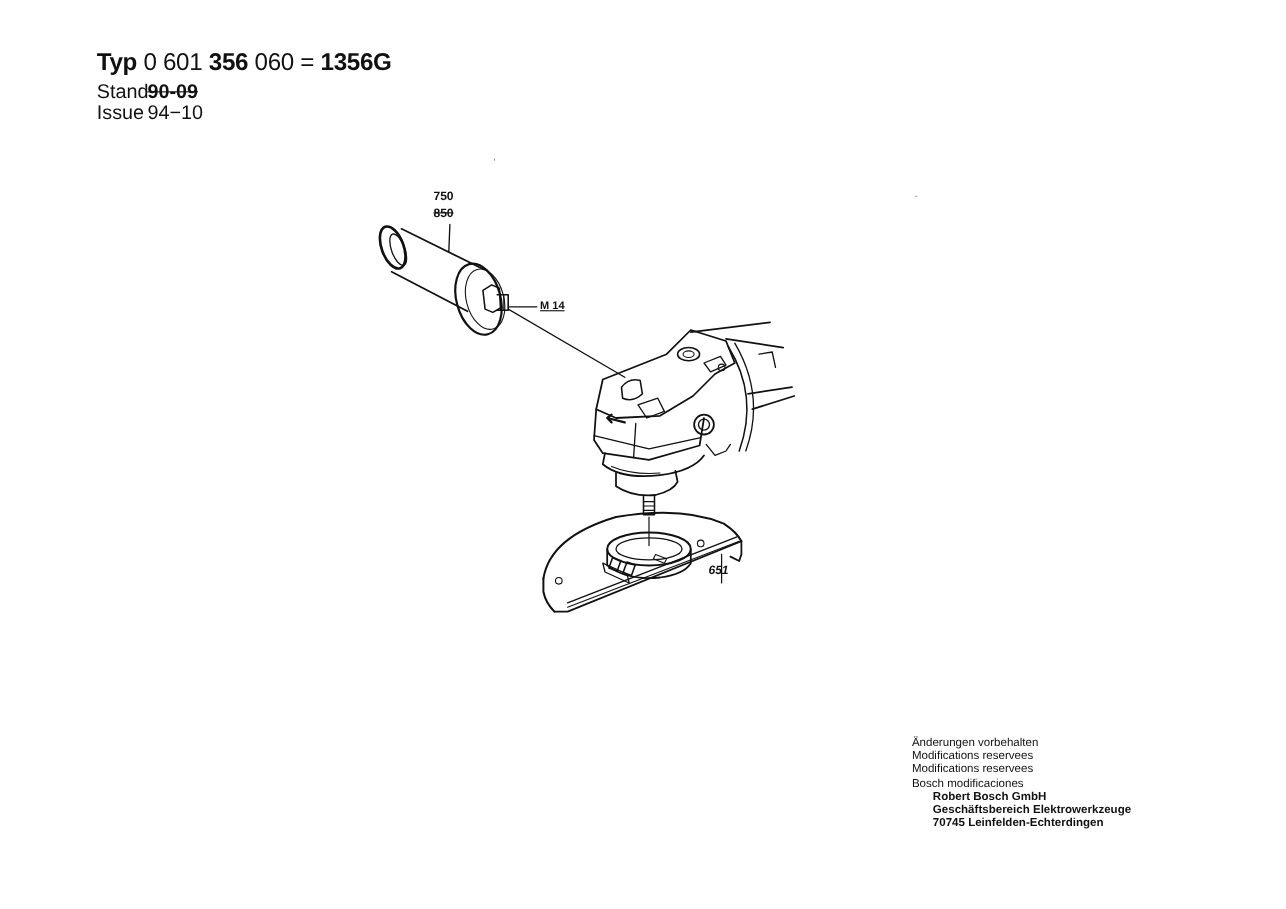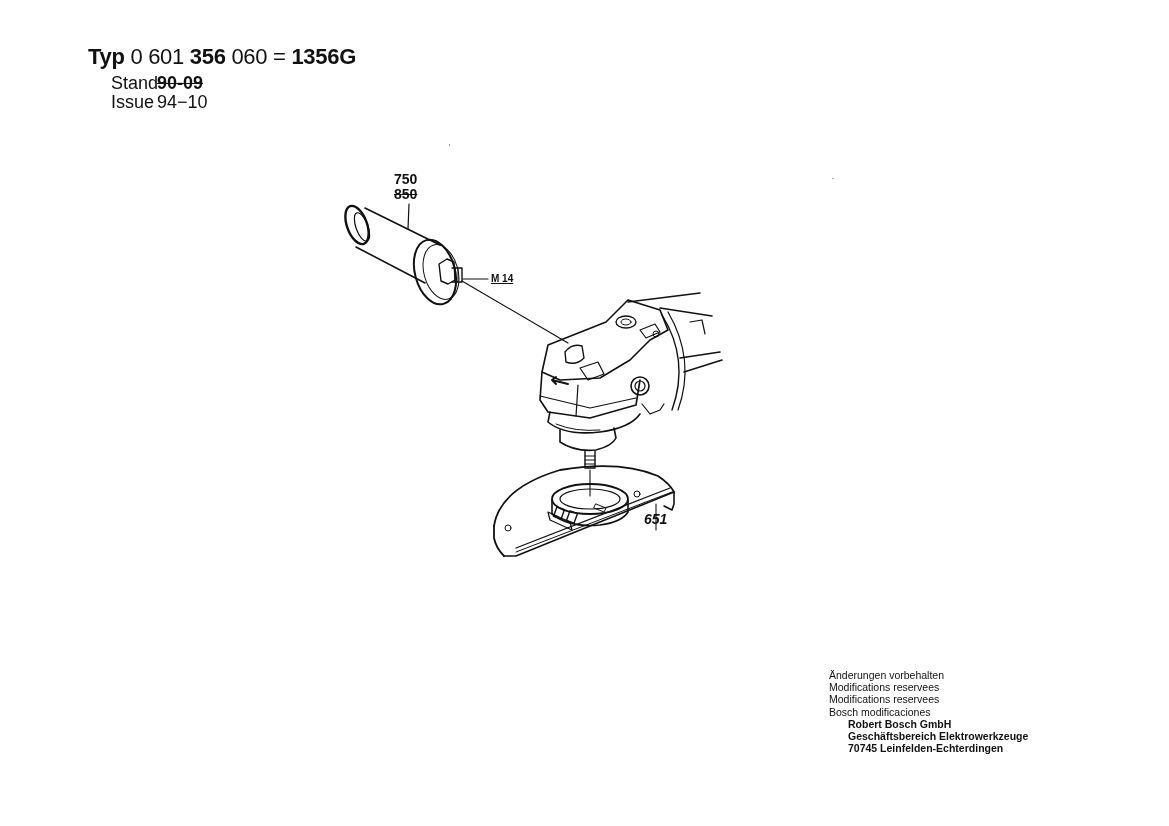--- a/index.html
+++ b/index.html
@@ -3,24 +3,24 @@
   <meta charset="utf-8">
   <style>
     html, body { margin: 0; padding: 0; background: #ffffff; }
     body { width: 1169px; height: 826px; position: relative; overflow: hidden;
            font-family: "Liberation Sans", sans-serif; color: #111; }
     .header { position: absolute; left: 88px; top: 44px; }
     .typ-line { font-size: 22px; line-height: 26px; letter-spacing: -0.3px; white-space: nowrap; text-align: right; }
     .typ-line .b { font-weight: bold; }
     .meta { font-size: 18px; line-height: 19px; margin-top: 4px; }
     .meta-row { display: flex; }
-    .meta-label { width: 100px; display: inline-block; margin-left: 23px; }
+    .meta-label { width: 100px; display: inline-block; }
     .strike { text-decoration: line-through; font-weight: bold; }
     .diagram { position: absolute; left: 0; top: 0; width: 1169px; height: 826px; }
-    .callout { position: absolute; font-weight: bold; font-size: 14px; line-height: 15px; text-align: center; }
+    .callout { position: absolute; font-weight: bold; font-size: 11px; line-height: 15px; text-align: center; }
     .callout.strike { text-decoration: line-through; }
     .thread-label { position: absolute; font-size: 10px; font-weight: bold; text-decoration: underline; }
     .footer { position: absolute; left: 829px; top: 669px; font-size: 10.5px; line-height: 12.2px; }
     .footer .company { font-weight: bold; margin-left: 19px; }
   </style>
 </head>
 <body>
 
 <div class="header">
   <div class="typ-line">

